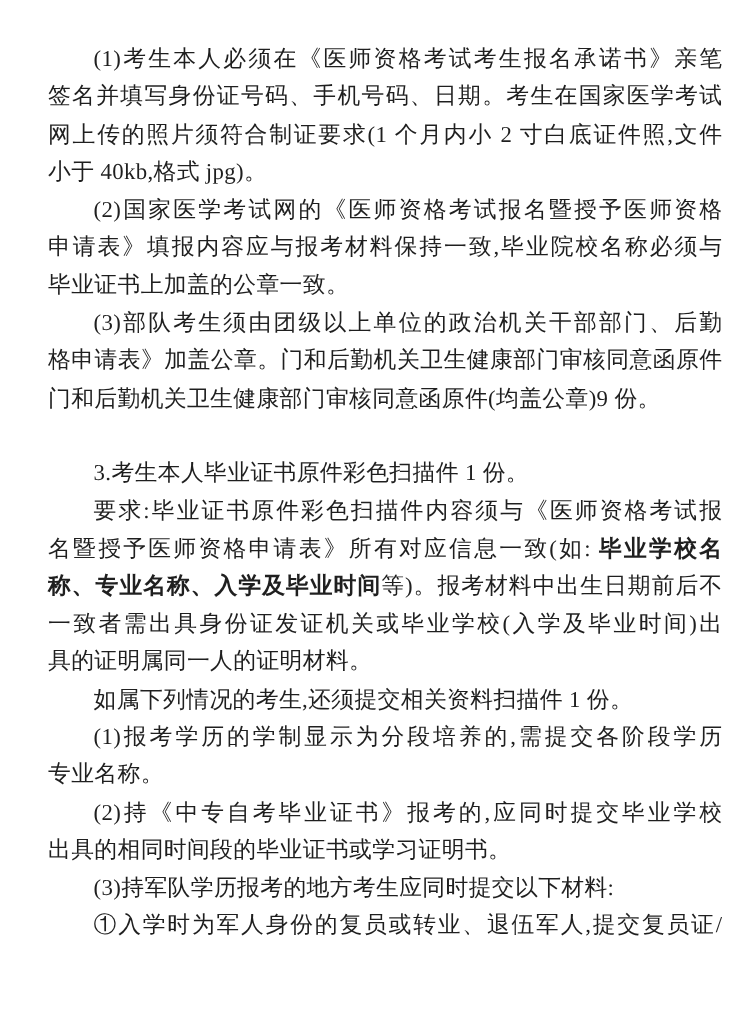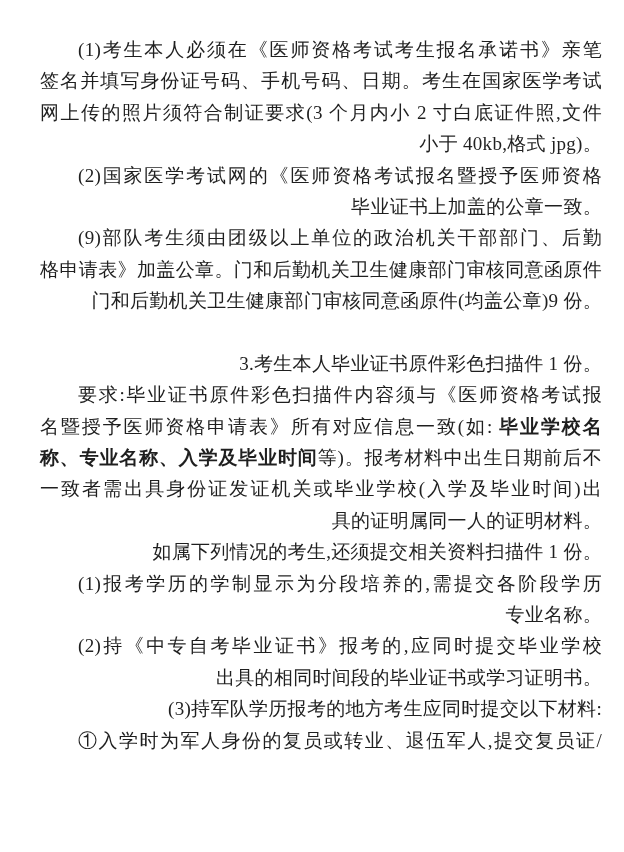--- a/index.html
+++ b/index.html
@@ -21,21 +21,21 @@
     position: absolute;
     left: 40px;
     top: 34px;
     width: 562px;
   }
   .line {
     font-size: 19px;
     line-height: 31.4px;
     height: 31.4px;
     white-space: normal;
-    text-align: right;
+    text-align: left;
     letter-spacing: 0.3px;
   }
   .line.justify {
     text-align: justify;
     text-align-last: justify;
     text-justify: inter-character;
   }
   .line.indent {
     text-indent: 2em;
   }
@@ -54,25 +54,26 @@
     color: var(--text-color, #222222);
   }
 </style>
 </head>
 <body>
 
 <div class="page">
   <div class="content">
       <div class="line indent justify"><span class="">(1)考生本人必须在《医师资格考试考生报名承诺书》亲笔</span></div>
       <div class="line justify"><span class="">签名并填写身份证号码、手机号码、日期。考生在国家医学考试</span></div>
-      <div class="line justify"><span class="">网上传的照片须符合制证要求(3 个月内小 2 寸白底证件照,文件</span></div>
+      <div class="line justify"><span class="">网上传的照片须符合制证要求(1 个月内小 2 寸白底证件照,文件</span></div>
       <div class="line"><span class="">小于 40kb,格式 jpg)。</span></div>
       <div class="line indent justify"><span class="">(2)国家医学考试网的《医师资格考试报名暨授予医师资格</span></div>
+      <div class="line justify"><span class="">申请表》填报内容应与报考材料保持一致,毕业院校名称必须与</span></div>
       <div class="line"><span class="">毕业证书上加盖的公章一致。</span></div>
-      <div class="line indent justify"><span class="">(9)部队考生须由团级以上单位的政治机关干部部门、后勤</span></div>
+      <div class="line indent justify"><span class="">(3)部队考生须由团级以上单位的政治机关干部部门、后勤</span></div>
       <div class="line justify"><span class="">格申请表》加盖公章。门和后勤机关卫生健康部门审核同意函原件</span></div>
       <div class="line"><span class="">门和后勤机关卫生健康部门审核同意函原件(均盖公章)9 份。</span></div>
       <div class="line spacer"></div>
       <div class="line indent"><span class="">3.考生本人毕业证书原件彩色扫描件 1 份。</span></div>
       <div class="line indent justify"><span class="">要求:毕业证书原件彩色扫描件内容须与《医师资格考试报</span></div>
       <div class="line justify"><span class="">名暨授予医师资格申请表》所有对应信息一致(如: </span><span class="bold">毕业学校名</span></div>
       <div class="line justify"><span class="bold">称、专业名称、入学及毕业时间</span><span class="">等)。报考材料中出生日期前后不</span></div>
       <div class="line justify"><span class="">一致者需出具身份证发证机关或毕业学校(入学及毕业时间)出</span></div>
       <div class="line"><span class="">具的证明属同一人的证明材料。</span></div>
       <div class="line indent"><span class="">如属下列情况的考生,还须提交相关资料扫描件 1 份。</span></div>

